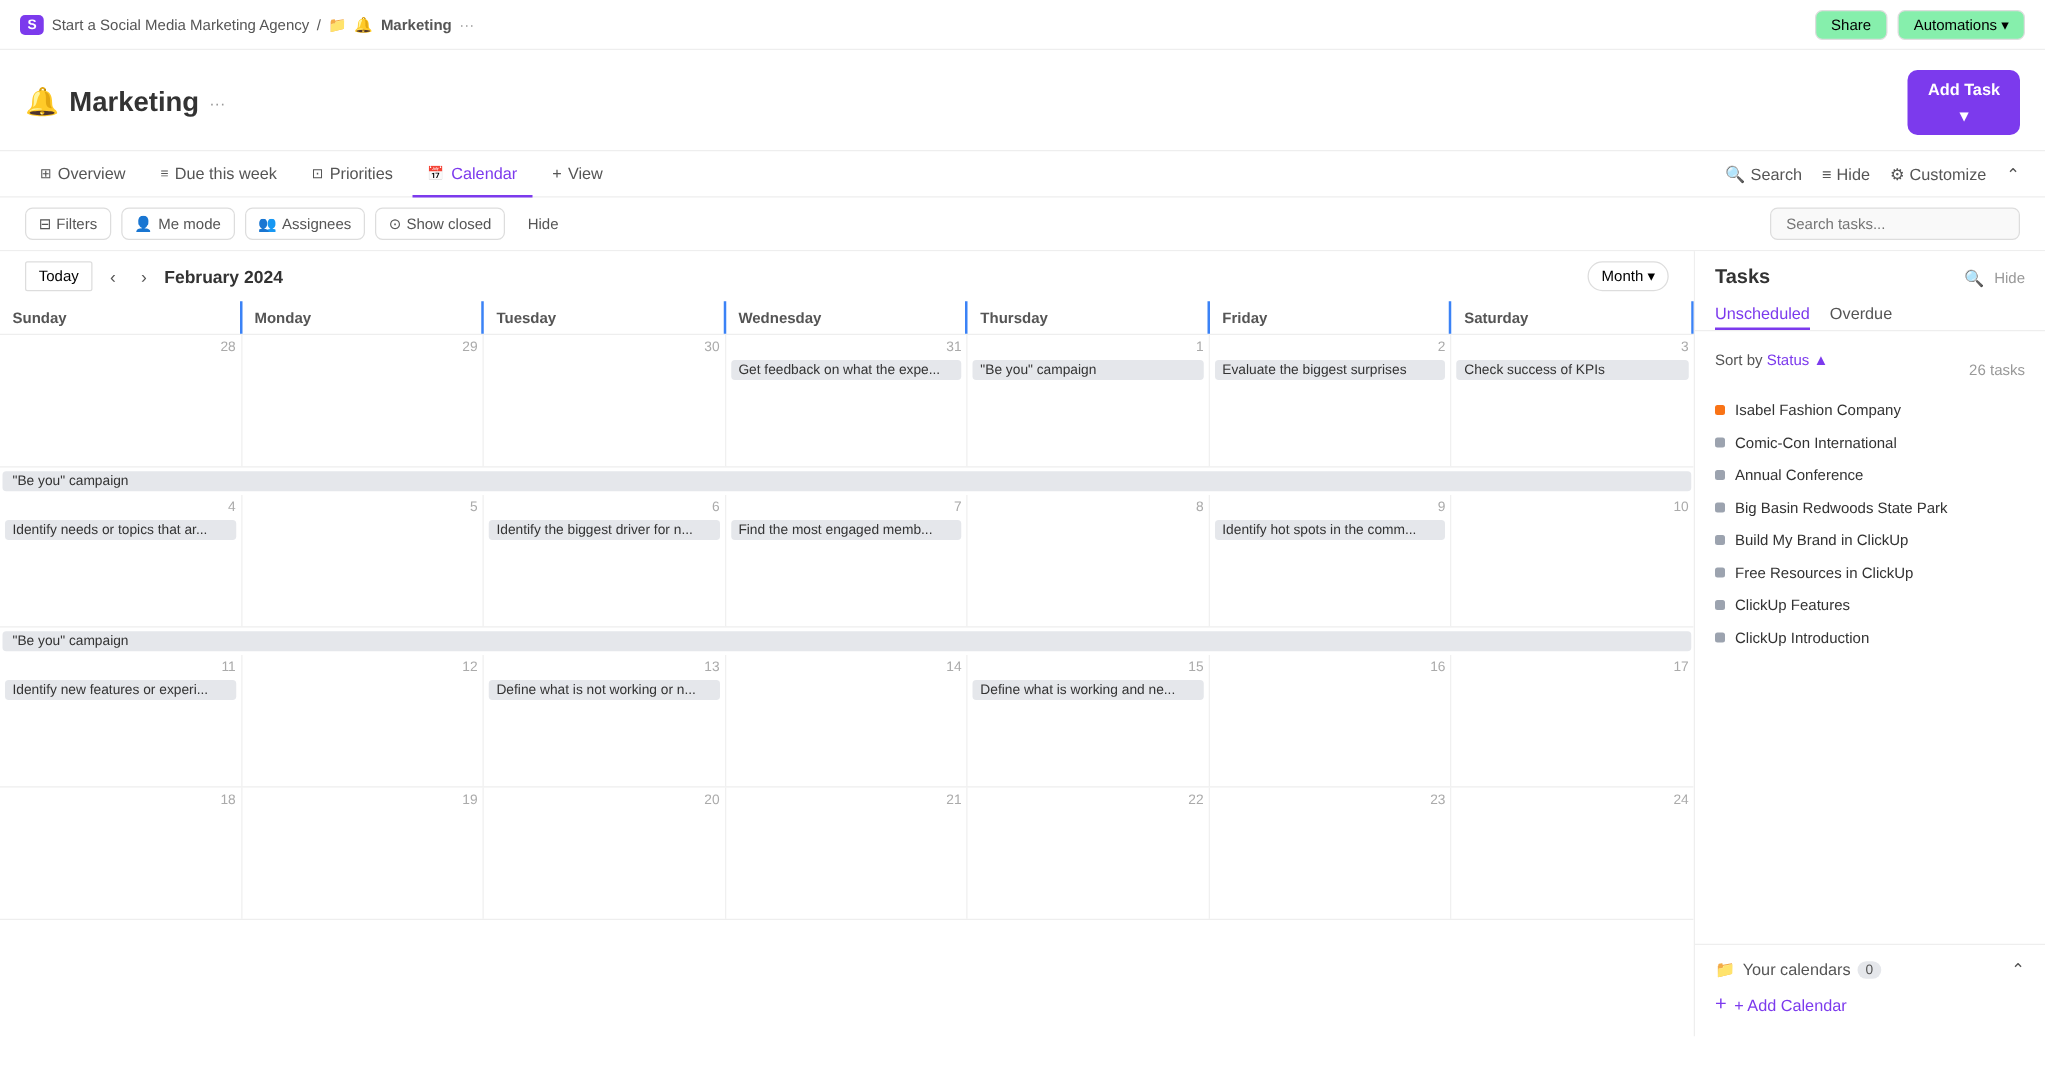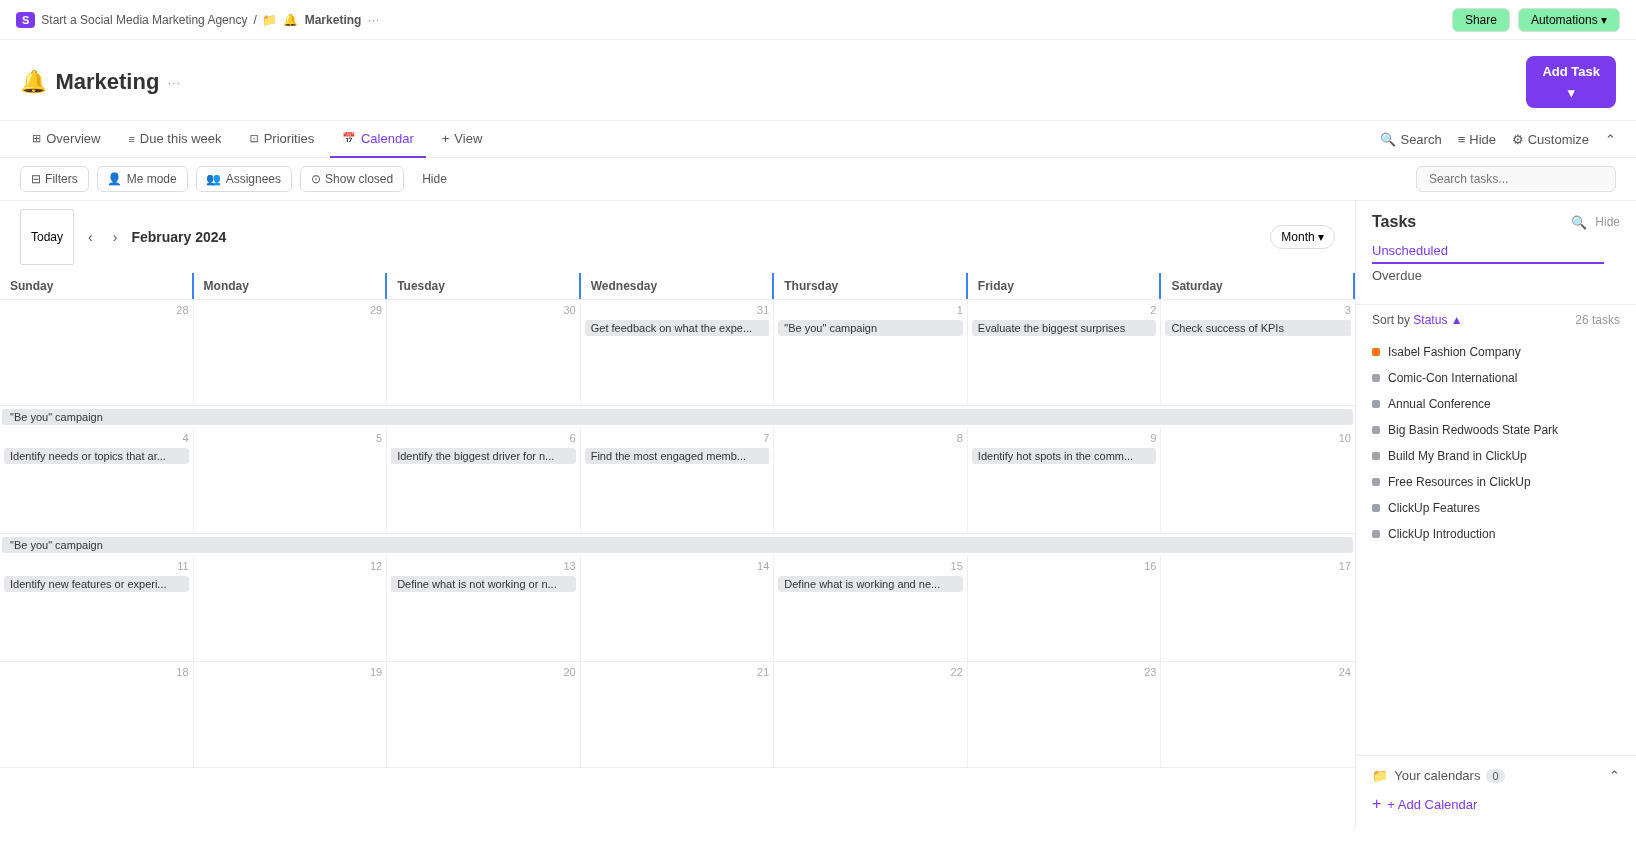--- a/index.html
+++ b/index.html
@@ -62,21 +62,21 @@
       padding: 5px 12px; border: 1px solid #ddd; border-radius: 6px;
       background: #f9f9f9; font-size: 12px; color: #999; width: 200px;
     }
 
     
     .cal-nav {
       display: flex; align-items: center; gap: 8px;
       padding: 8px 20px; background: #fff;
     }
     .today-btn {
-      padding: 20px 10px; border: 1px solid #ddd; border-radius: 2px;
+      padding: 4px 10px; border: 1px solid #ddd; border-radius: 2px;
       background: #fff; font-size: 12px; cursor: pointer;
     }
     .nav-arrow { background: none; border: none; cursor: pointer; font-size: 14px; color: #555; padding: 2px 6px; }
     .month-title { font-size: 14px; font-weight: 600; }
     .month-select {
       margin-left: auto;
       padding: 4px 10px; border: 1px solid #ddd; border-radius: 12px;
       background: #fff; font-size: 12px; cursor: pointer;
     }
 
@@ -111,21 +111,21 @@
       width: 280px; display: flex; flex-direction: column;
       background: #fff;
     }
     .tasks-header {
       display: flex; align-items: center; justify-content: space-between;
       padding: 12px 16px 8px;
     }
     .tasks-title { font-size: 16px; font-weight: 700; }
     .tasks-header-right { display: flex; align-items: center; gap: 8px; }
     .tasks-tabs {
-      display: flex; gap: 0; padding: 0 16px 15px; border-bottom: 1px solid #eee; flex-direction: column;
+      display: flex; gap: 0; padding: 0 16px 0; border-bottom: 1px solid #eee;
     }
     .tasks-tab {
       padding: 4px 0; margin-right: 16px; font-size: 13px;
       color: #555; cursor: pointer; border-bottom: 2px solid transparent;
     }
     .tasks-tab.active { color: #7c3aed; border-bottom-color: #7c3aed; font-weight: 500; }
     .tasks-sort {
       display: flex; align-items: center; justify-content: space-between;
       padding: 8px 16px; font-size: 12px; color: #555;
     }
@@ -422,21 +422,21 @@
         <span style="cursor:pointer;color:#999;">🔍</span>
         <span style="cursor:pointer;color:#999;font-size:12px;">Hide</span>
       </div>
     </div>
     <div class="tasks-tabs">
       <div class="tasks-tab active">Unscheduled</div>
       <div class="tasks-tab">Overdue</div>
     </div>
     <div class="tasks-sort">
       <span>Sort by <span class="sort-status">Status ▲</span></span>
-      <span style="color:#999;">26 tasks</span>
+      <span style="color:#999;margin-top:16px;">26 tasks</span>
     </div>
     <div class="tasks-list">
       <div class="task-item">
         <div class="task-dot orange"></div>
         <span class="task-name">Isabel Fashion Company</span>
       </div>
       <div class="task-item">
         <div class="task-dot gray"></div>
         <span class="task-name">Comic-Con International</span>
       </div>

